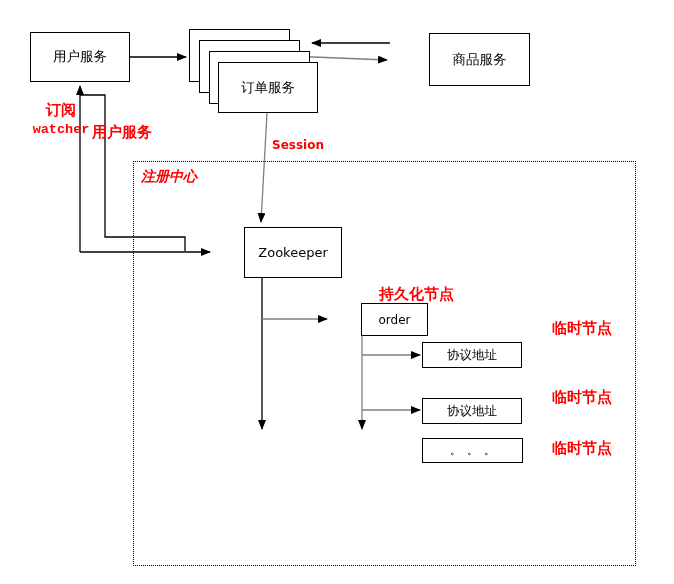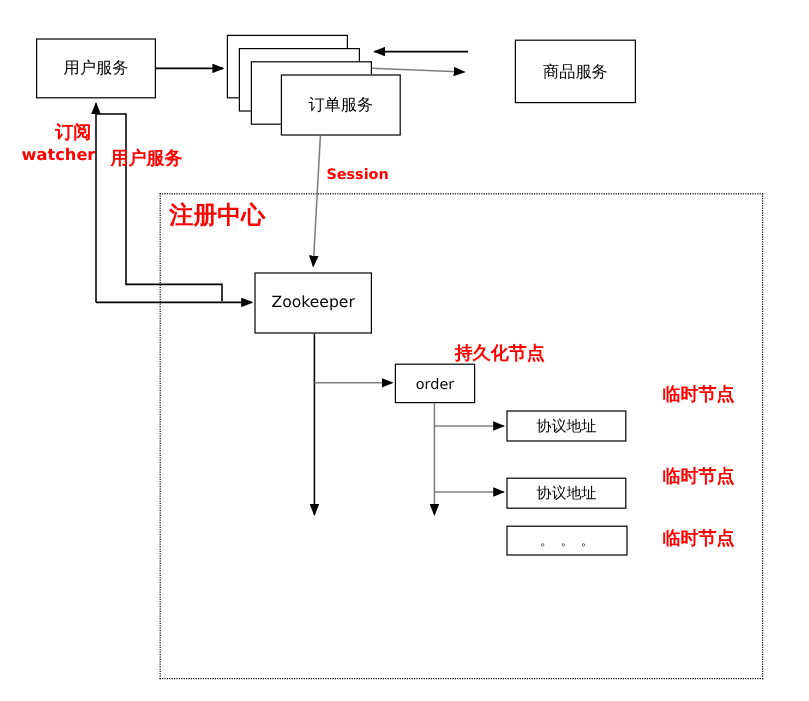--- a/index.html
+++ b/index.html
@@ -24,31 +24,31 @@
   .wire-black{stroke:var(--line-black);stroke-width:1.3;fill:none;}
   .wire-gray{stroke:var(--line-gray);stroke-width:1.3;fill:none;}
   .ah-fill{fill:var(--line-black);}
   .box{
     position:absolute;background:var(--background);
     border:1.3px solid var(--node-border);
     display:flex;align-items:center;justify-content:center;
     box-sizing:border-box;
     color:#000;font-size:13.5px;
   }
-  .box.latin{font-size:13px;}
+  .box.latin{font-size:13px;margin-left:32px;}
   .box.small{font-size:12.5px;text-align:right;}
   .dots{font-size:11px;letter-spacing:6px;padding-left:6px;}
   .rlabel{
     position:absolute;color:var(--label-red);
     font-weight:bold;font-size:15px;line-height:1.15;white-space:nowrap;
   }
   .rlabel.latin{font-weight:600;font-size:12px;}
-  .sub-block{text-align:right;width:58px;}
+  .sub-block{text-align:center;width:58px;margin-left:14px;}
   .sub-block .cjk{display:block;font-size:15px;font-weight:bold;}
-  .sub-block .latin-line{display:block;font-size:13.5px;font-weight:600;margin-top:3px;}
+  .sub-block .latin-line{display:block;font-size:13.5px;font-weight:600;margin-top:3px;font-family:Liberation Mono, monospace;}
 </style>
 </head>
 <body>
 
 <div class="canvas">
 
   <div class="registry"></div>
 
   <svg class="wires" viewBox="0 0 674 584" xmlns="http://www.w3.org/2000/svg">
     <defs>
@@ -73,21 +73,21 @@
     <line class="wire-gray" x1="362" y1="410" x2="420" y2="410" marker-end="url(#ah)"></line>
   </svg>
 
   <div class="box" style="left:30px;top:32px;width:100px;height:50px;">
     <span>用户服务</span>
   </div>
 
   <div class="box" style="left:189px;top:29px;width:101px;height:53px;"></div>
   <div class="box" style="left:199px;top:40px;width:101px;height:53px;"></div>
   <div class="box" style="left:209px;top:51px;width:101px;height:53px;"></div>
-  <div class="box" style="left:234px;top:62px;width:100px;height:51px;font-family:Liberation Serif, serif;">
+  <div class="box" style="left:218px;top:62px;width:100px;height:51px;font-family:Liberation Serif, serif;">
     <span>订单服务</span>
   </div>
 
   <div class="box" style="left:390px;top:33px;width:101px;height:53px;margin-left:39px;">
     <span>商品服务</span>
   </div>
 
   <div class="box latin" style="left:212px;top:227px;width:98px;height:51px;">
     <span>Zookeeper</span>
   </div>
@@ -108,21 +108,21 @@
     <span>。。。</span>
   </div>
 
   <div class="rlabel sub-block" style="left:18px;top:102px;">
     <span class="cjk">订阅</span>
     <span class="latin-line">watcher</span>
   </div>
 
   <div class="rlabel" style="left:92px;top:124px;">用户服务</div>
 
-  <div class="rlabel" style="left:141px;top:168px;font-size:20px;">注册中心</div>
+  <div class="rlabel" style="left:141px;top:168px;font-size:14px;font-style:italic;">注册中心</div>
 
   <div class="rlabel latin" style="left:272px;top:139px;">Session</div>
 
   <div class="rlabel" style="left:379px;top:286px;">持久化节点</div>
 
   <div class="rlabel" style="left:552px;top:320px;">临时节点</div>
 
   <div class="rlabel" style="left:552px;top:389px;">临时节点</div>
 
   <div class="rlabel" style="left:552px;top:440px;">临时节点</div>

